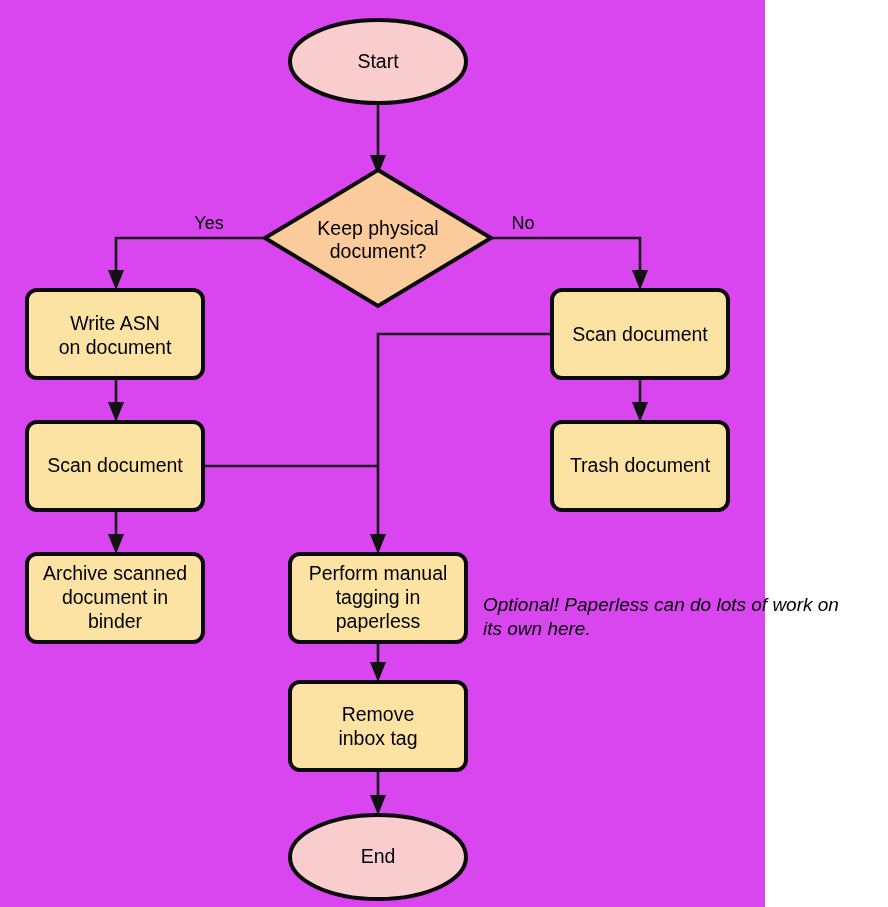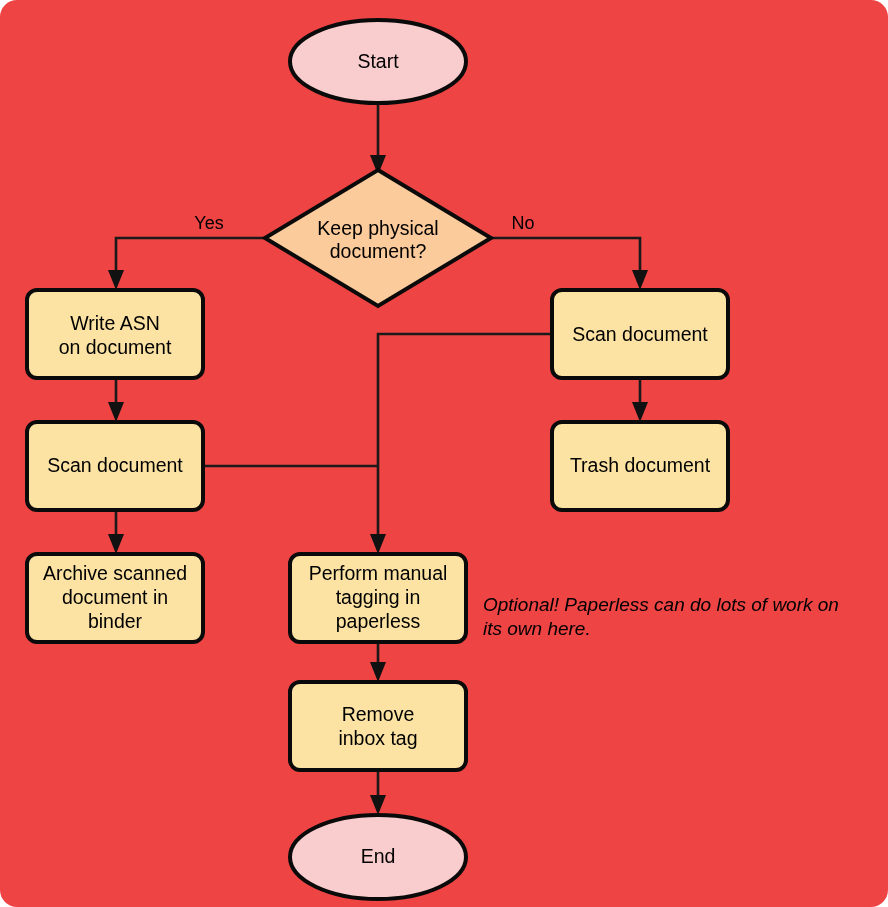--- a/index.html
+++ b/index.html
@@ -9,24 +9,23 @@
     background: #ffffff;
   }
   body {
     font-family: "Liberation Sans", sans-serif;
     width: 888px;
     height: 907px;
     overflow: hidden;
   }
   #flow-root {
     position: relative;
-    width: 888px;
+    width: 765px;
     height: 907px;
-    background: #ef4444;
-    border-radius: 17px;
+    background: #d946ef;
   }
   #flow-svg {
     position: absolute;
     left: 0;
     top: 0;
     width: 888px;
     height: 907px;
   }
   .node-text {
     font-family: "Liberation Sans", sans-serif;

